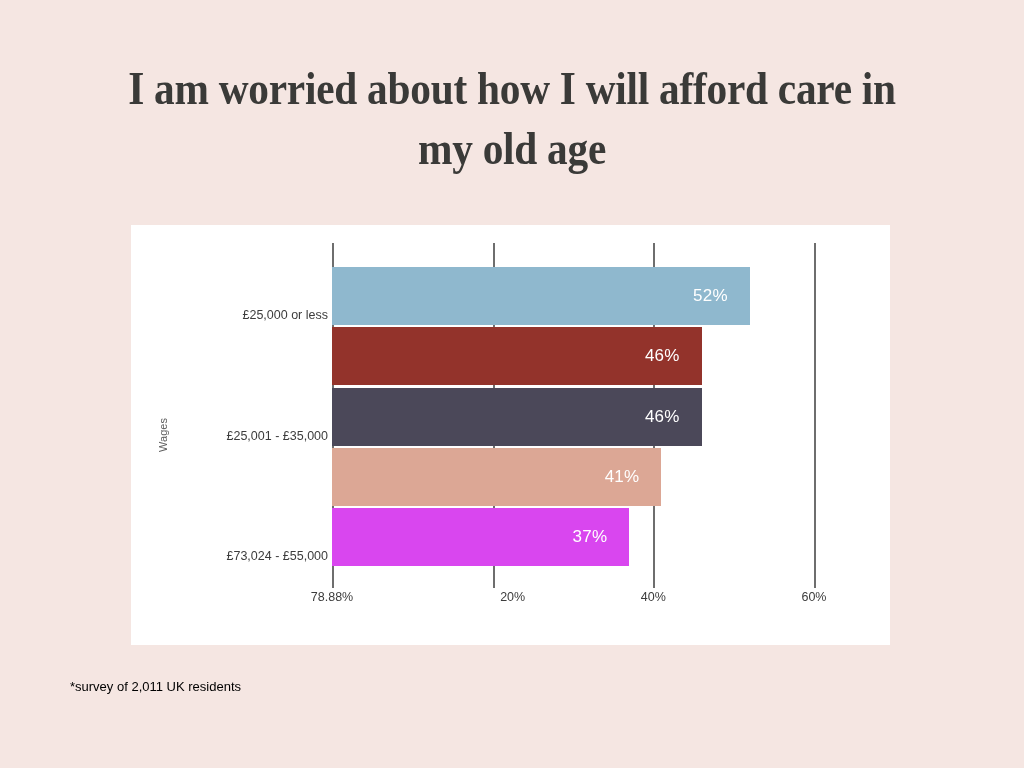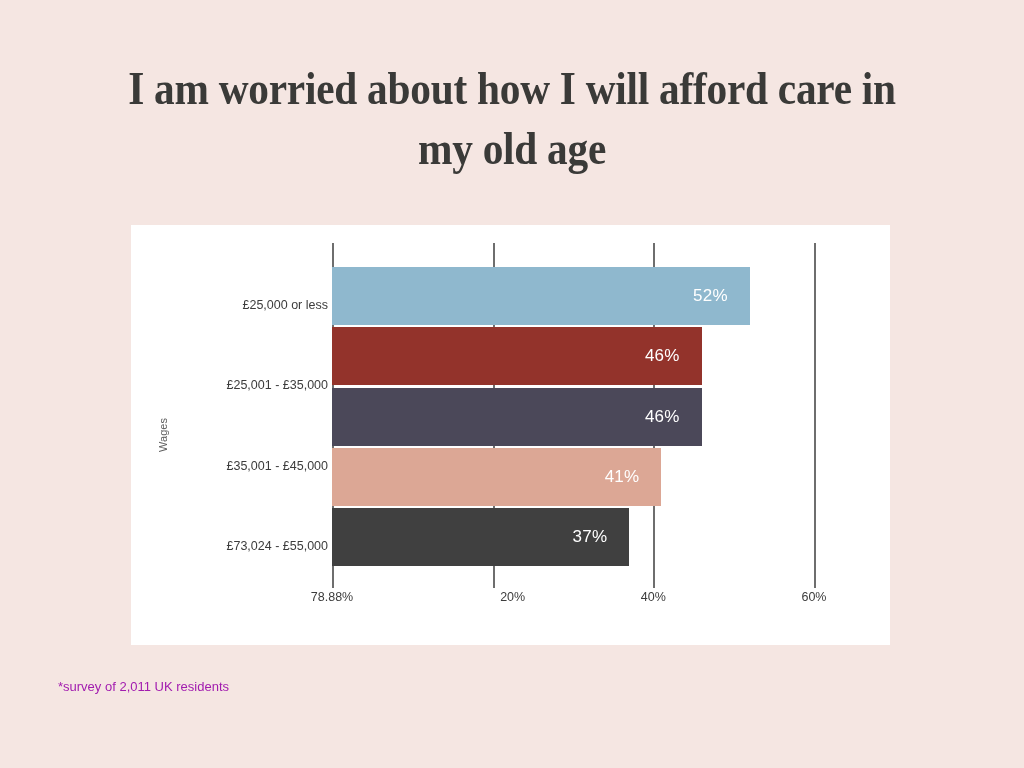--- a/index.html
+++ b/index.html
@@ -113,21 +113,21 @@
   .bar-value {
     color: #FFFFFF;
     font-size: 17px;
     letter-spacing: 0.2px;
   }
 
   
   .cat-labels {
     position: absolute;
     left: 45px;
-    top: 27px;
+    top: 37px;
     width: 152px;
     height: 345px;
   }
   .cat-inner {
     position: absolute;
     left: 0;
     right: 0;
     top: 24px;
     bottom: 22px;
     display: flex;
@@ -157,42 +157,41 @@
     top: 0;
     transform: translateX(-50%);
     font-size: 12.5px;
     color: #3C3C3C;
     white-space: nowrap;
   }
 
   
   .footnote {
     position: absolute;
-    left: 58px;
+    left: 70px;
     top: 679px;
     font-size: 13px;
-    color: #a21caf;
+    color: #000000;
   }
 </style>
 </head>
 <body>
 
 <div class="title">I am worried about how I will afford care in my old age</div>
 
 <div class="chart-card">
 
   <div class="y-axis-title">
     <span>Wages</span>
   </div>
 
   <div class="cat-labels">
     <div class="cat-inner">
       <div class="cat-label">£25,000 or less</div>
       <div class="cat-label">£25,001 - £35,000</div>
-      <div class="cat-label">£35,001 - £45,000</div>
       <div class="cat-label">£73,024 - £55,000</div>
     </div>
   </div>
 
   <div class="plot">
 
     <div class="gridlines" id="gridlines">
         <div class="gridline axis" style="left: 0%;"></div>
         <div class="gridline" style="left: 32.7869%;"></div>
         <div class="gridline" style="left: 65.5738%;"></div>
@@ -214,21 +213,21 @@
         <div class="bar" style="width: 75.4098%; background: rgb(75, 72, 89);">
           <span class="bar-value">46%</span>
         </div>
       </div>
       <div class="bar-row">
         <div class="bar" style="width: 67.2131%; background: rgb(220, 167, 149); padding-left: 46px;">
           <span class="bar-value">41%</span>
         </div>
       </div>
       <div class="bar-row">
-        <div class="bar" style="width: 60.6557%; background: #404040;">
+        <div class="bar" style="width: 60.6557%; background: #d946ef;">
           <span class="bar-value">37%</span>
         </div>
       </div>
     </div>
 
     <div class="x-ticks" id="x-ticks">
         <div class="x-tick" style="left: 0%;">78.88%</div>
         <div class="x-tick" style="left: 32.7869%; margin-left: 20px;">20%</div>
         <div class="x-tick" style="left: 65.5738%;">40%</div>
         <div class="x-tick" style="left: 98.3607%;">60%</div>

